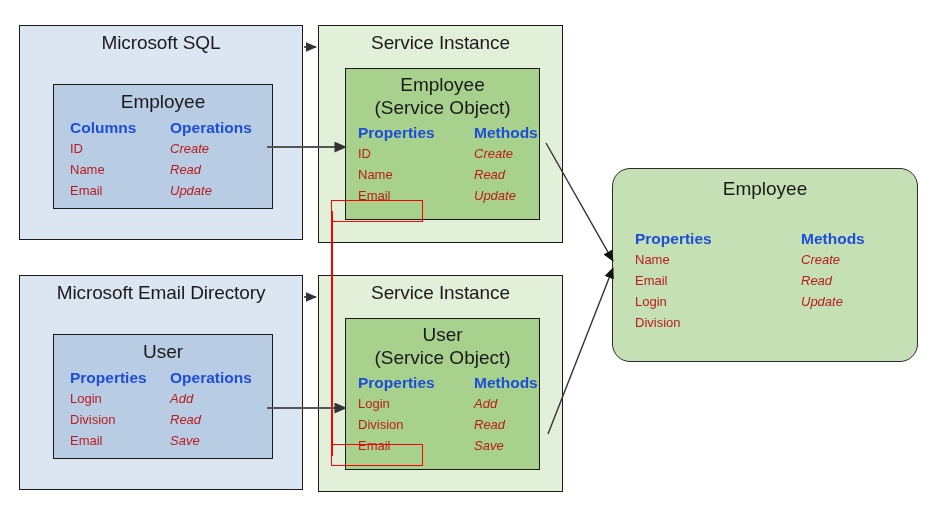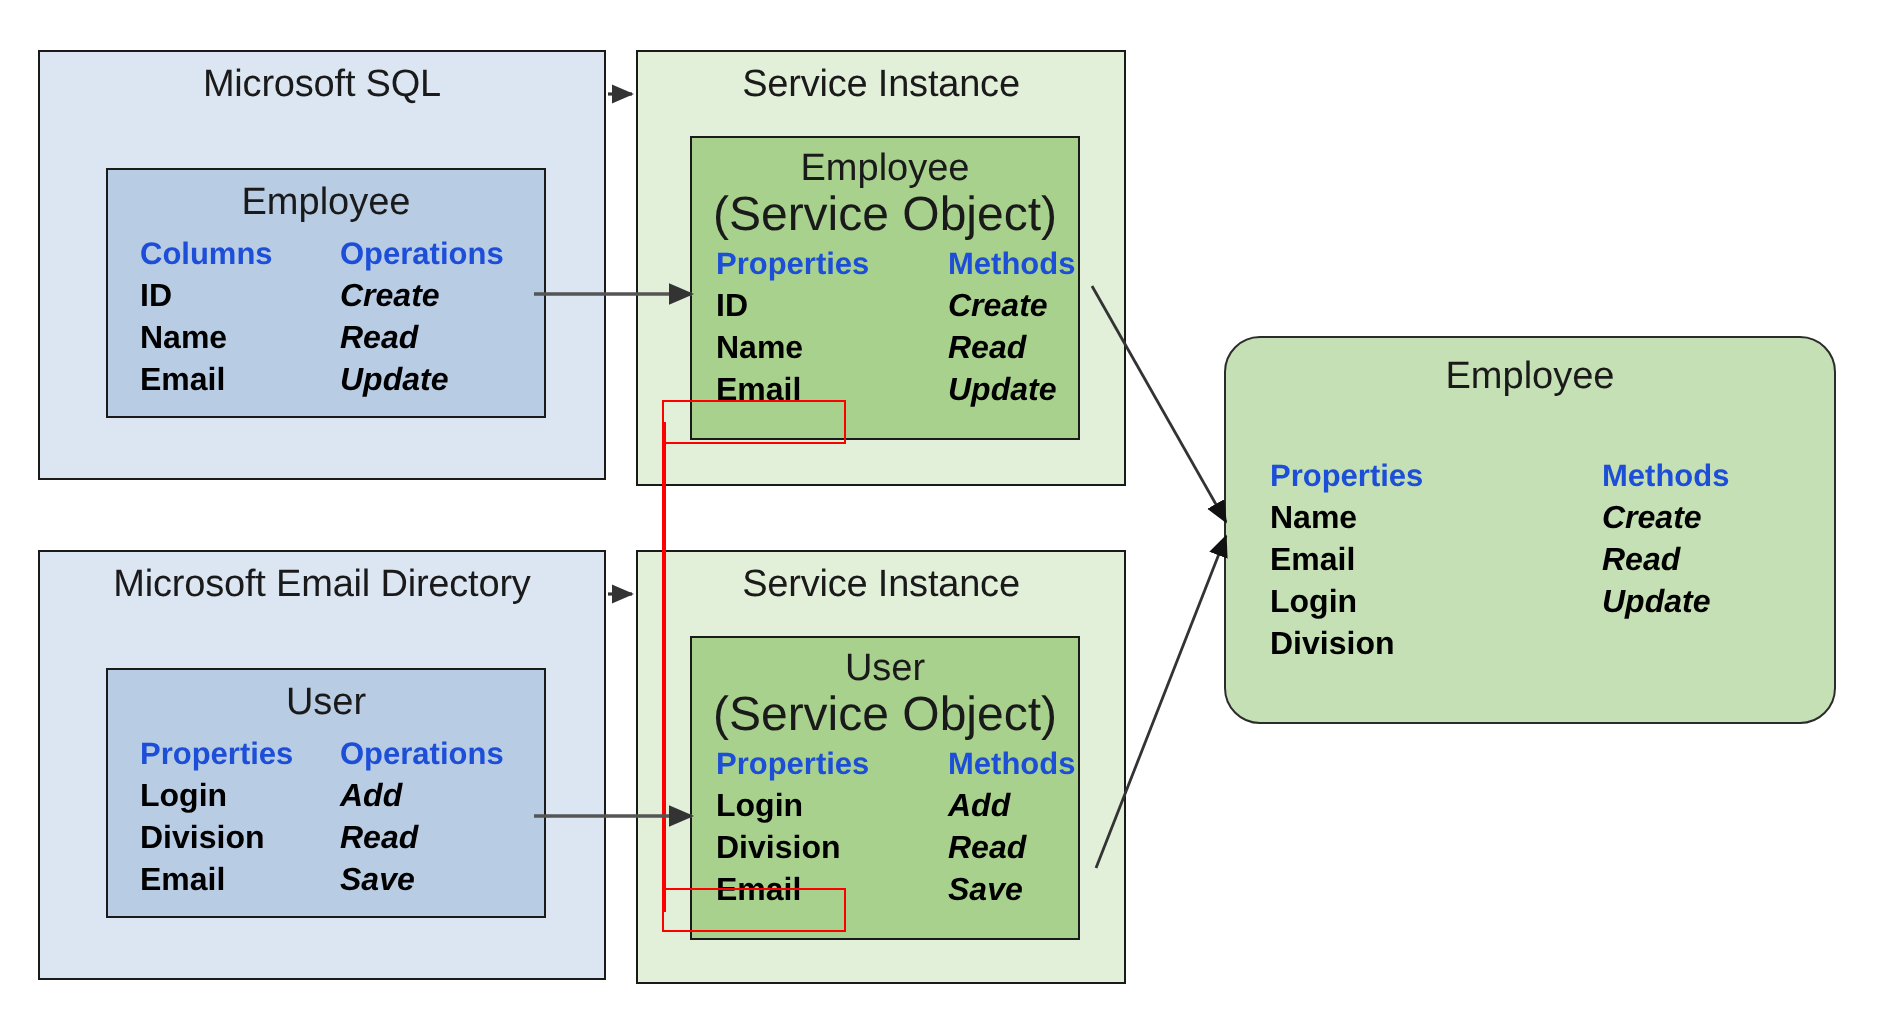--- a/index.html
+++ b/index.html
@@ -27,26 +27,26 @@
   .inner{position:absolute;border:1.5px solid #1a1a1a;box-sizing:border-box;}
   .inner.blue{background:#b8cce4;}
   .inner.green{background:#a9d18e;}
 
   .obj-title{
     position:absolute;left:0;right:0;
     text-align:center;font-size:19px;color:#1a1a1a;line-height:23px;
   }
   .obj-sub{
     position:absolute;left:0;right:0;
-    text-align:center;font-size:24px;color:#1a1a1a;line-height:23px;
+    text-align:center;font-size:19px;color:#1a1a1a;line-height:23px;
   }
 
   .col{position:absolute;}
   .col .hd{font-size:15.5px;font-weight:bold;color:#1d4ed8;line-height:21px;white-space:nowrap;}
-  .col .it{font-size:16px;color:#000000;line-height:21px;white-space:nowrap;font-weight:bold;}
+  .col .it{font-size:13px;color:#b91c1c;line-height:21px;white-space:nowrap;}
   .col .it.ital{font-style:italic;}
   .c-orange{color:#e2700c;}
   .c-purple{color:#7030a0;}
   .c-black{color:#1a1a1a;}
 
   
   .composite{
     position:absolute;border:1.6px solid #2b2b2b;border-radius:18px;
     background:#c5e0b4;box-sizing:border-box;
   }

